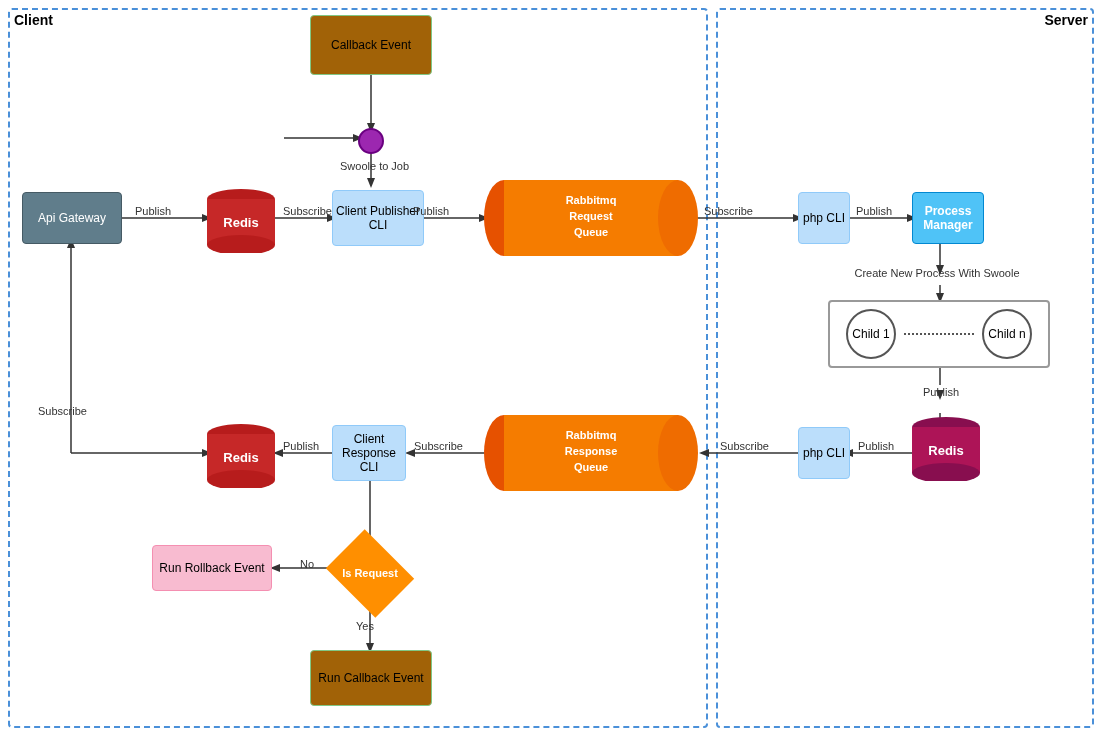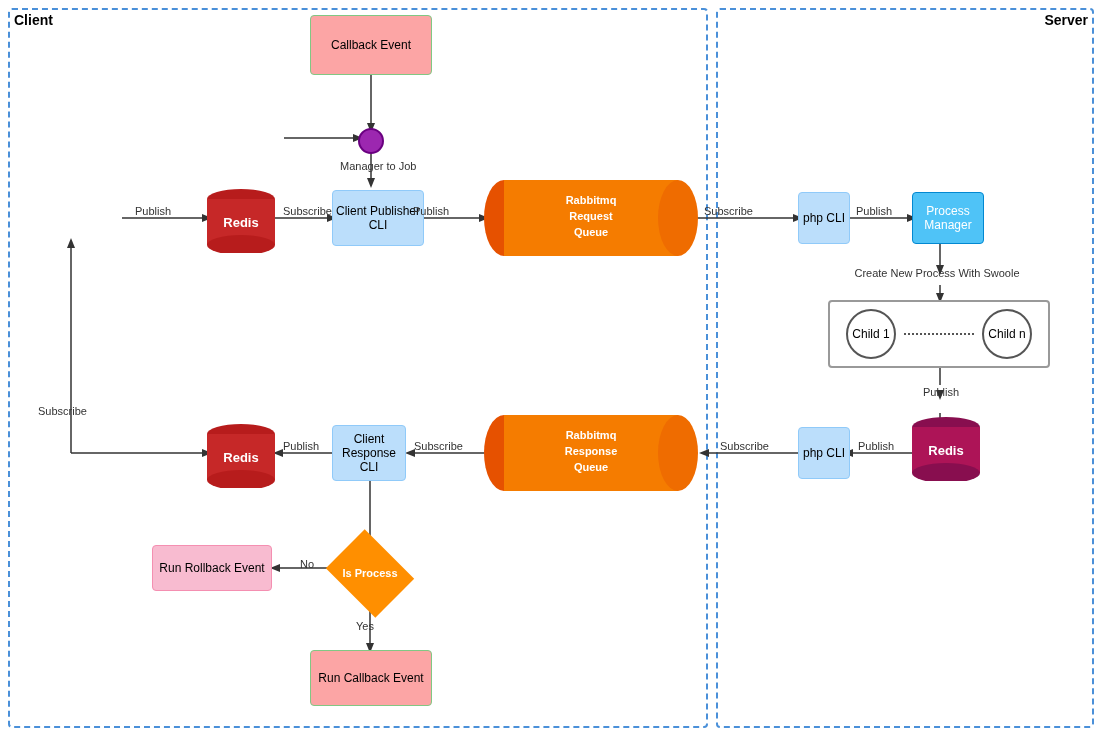--- a/index.html
+++ b/index.html
@@ -54,40 +54,40 @@
       position: absolute;
       display: flex;
       align-items: center;
       justify-content: center;
       text-align: center;
       font-size: 12px;
       font-weight: 500;
     }
 
     .box-green {
-      background: #fca5a5;
+      background: #a16207;
       border: 1px solid #81c784;
       border-radius: 4px;
     }
     .box-pink {
       background: #f8bbd0;
       border: 1px solid #f48fb1;
       border-radius: 4px;
     }
     .box-blue {
       background: #bbdefb;
       border: 1px solid #90caf9;
       border-radius: 4px;
     }
     .box-light-blue {
       background: #4fc3f7;
       border: 1px solid #0288d1;
       border-radius: 4px;
       color: white;
-      font-weight: normal;
+      font-weight: bold;
     }
     .box-gray {
       background: #607d8b;
       border: 1px solid #455a64;
       border-radius: 4px;
       color: white;
     }
 
     .arrow-label {
       position: absolute;
@@ -250,23 +250,26 @@
 
     <line x1="940" y1="413" x2="940" y2="430" stroke="#333" stroke-width="1.5"></line>
     <polygon points="940,435 936,425 944,425" fill="#333"></polygon>
   </svg>
 
   <div class="box box-green" style="left:310px;top:15px;width:122px;height:60px;">
     <span>Callback Event</span>
   </div>
 
   <div class="circle-node" style="left:358px;top:128px;width:26px;height:26px;background:#9c27b0;border:2px solid #6a0080;"></div>
-  <div class="arrow-label" style="left:340px;top:160px;">Manager to Job</div>
-
-
+  <div class="arrow-label" style="left:340px;top:160px;">Swoole to Job</div>
+
+
+  <div class="box box-gray" style="left:22px;top:192px;width:100px;height:52px;">
+    <span>Api Gateway</span>
+  </div>
 
   <div class="arrow-label" style="left:135px;top:205px;">Publish</div>
 
   <svg class="redis-cyl" style="left:207px;top:185px;width:68px;height:68px;">
     <ellipse cx="34" cy="14" rx="34" ry="10" fill="#b71c1c"></ellipse>
     <rect x="0" y="14" width="68" height="46" fill="#c62828"></rect>
     <ellipse cx="34" cy="60" rx="34" ry="10" fill="#b71c1c"></ellipse>
     <text x="34" y="42" text-anchor="middle" fill="white" font-size="13" font-weight="bold">Redis</text>
   </svg>
 
@@ -349,21 +352,21 @@
     <ellipse cx="34" cy="14" rx="34" ry="10" fill="#b71c1c"></ellipse>
     <rect x="0" y="14" width="68" height="46" fill="#c62828"></rect>
     <ellipse cx="34" cy="60" rx="34" ry="10" fill="#b71c1c"></ellipse>
     <text x="34" y="42" text-anchor="middle" fill="white" font-size="13" font-weight="bold">Redis</text>
   </svg>
 
   <div class="arrow-label" style="left:38px;top:405px;">Subscribe</div>
 
   <div class="diamond" style="left:330px;top:543px;">
     <div class="diamond-inner"></div>
-    <span class="diamond-text">Is Process</span>
+    <span class="diamond-text">Is Request</span>
   </div>
 
   <div class="arrow-label" style="left:300px;top:558px;">No</div>
 
   <div class="box box-pink" style="left:152px;top:545px;width:120px;height:46px;">
     <span>Run Rollback Event</span>
   </div>
 
   <div class="arrow-label" style="left:356px;top:620px;">Yes</div>
 

